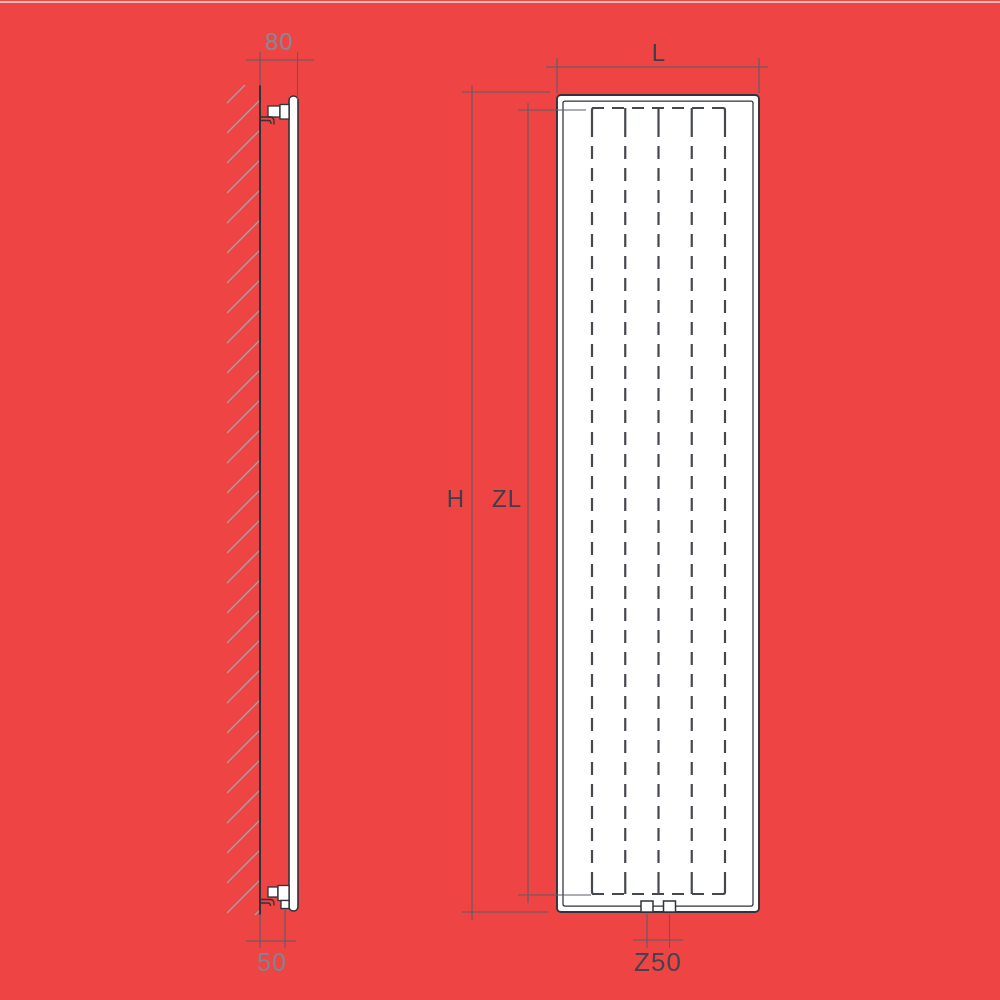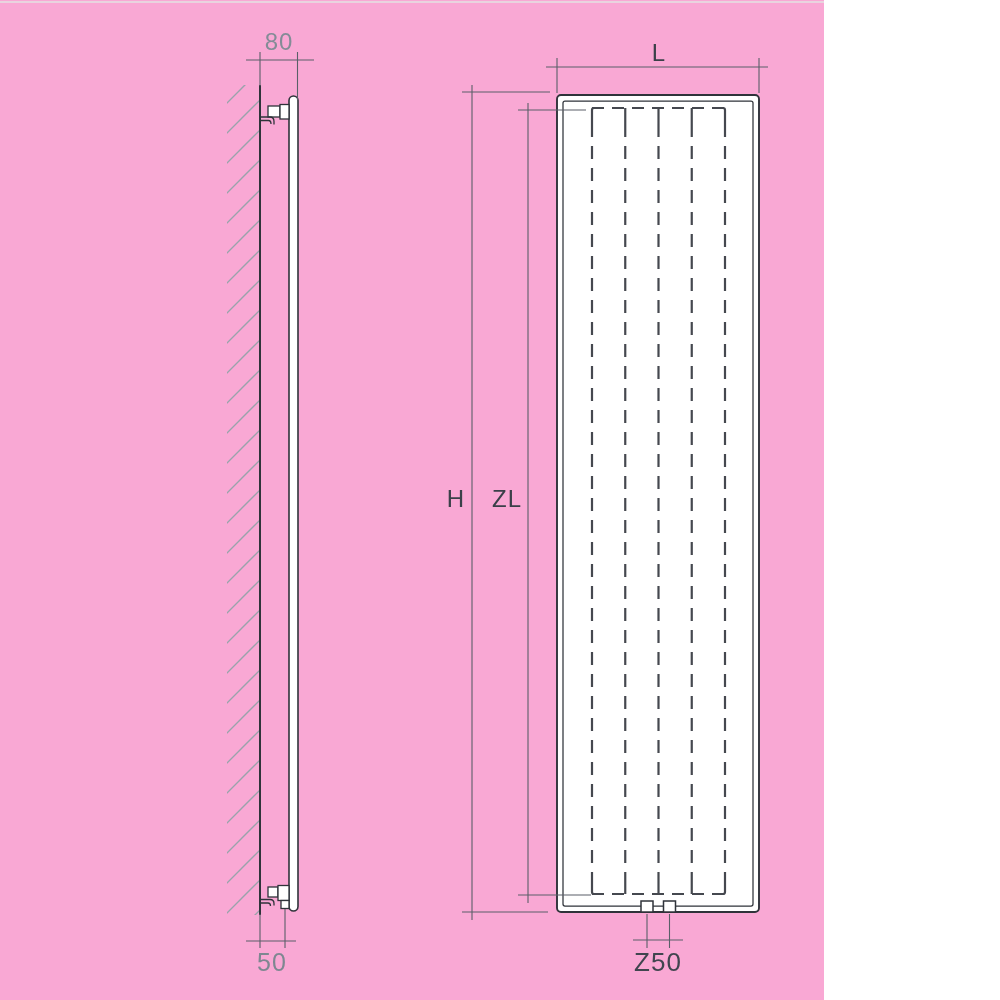--- a/index.html
+++ b/index.html
@@ -1,19 +1,19 @@
 <!DOCTYPE html>
 <html><head>
 <meta charset="utf-8">
 <style>
   html,body{margin:0;padding:0;background:#ffffff;}
   #stage{
     position:relative;
-    width:824px;height:1000px;
-    background:#f9a8d4;
+    width:1000px;height:1000px;
+    background:#ef4444;
     font-family:"Liberation Sans", sans-serif;
     overflow:hidden;
   }
   svg{display:block;}
   text{
     font-family:"Liberation Sans", sans-serif;
     letter-spacing:1px;
   }
   .lbl-gray{fill:#848c97;font-size:24px;}
   .lbl-gray-lg{fill:#7e8791;font-size:25px;}

